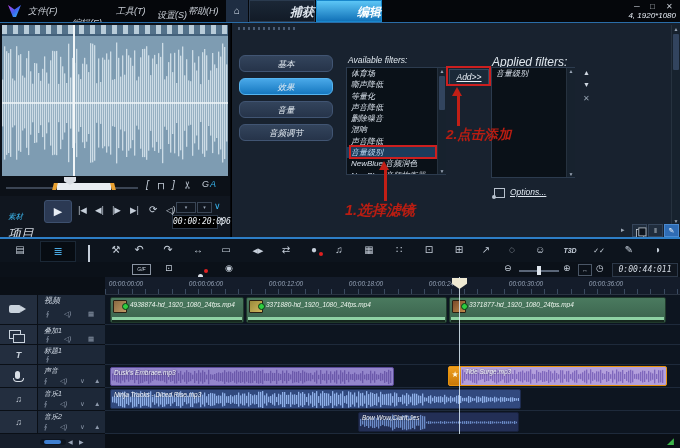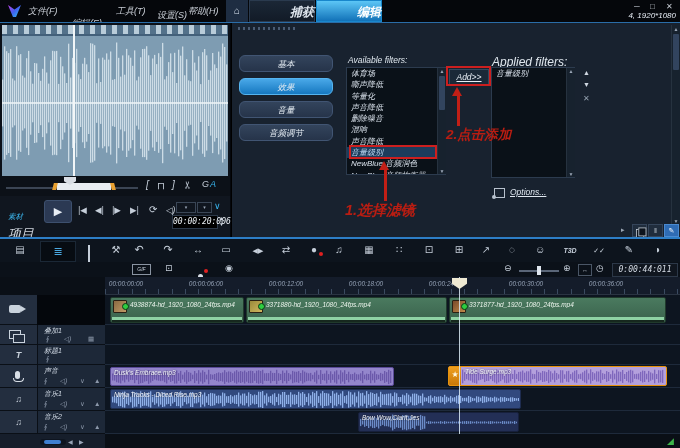--- a/index.html
+++ b/index.html
@@ -361,20 +361,26 @@
   <div class="a lane" style="left:105px;top:325px;width:575px;height:20px;"></div>
   <div class="a lane" style="left:105px;top:345px;width:575px;height:20px;"></div>
   <div class="a lane" style="left:105px;top:365px;width:575px;height:23px;"></div>
   <div class="a lane" style="left:105px;top:388px;width:575px;height:23px;"></div>
   <div class="a lane" style="left:105px;top:411px;width:575px;height:23px;"></div>
   <div class="a" style="left:105px;top:434px;width:575px;height:14px;background:#0a0f16;"></div>
 
   <div class="a hicon" style="left:0;top:295px;width:37px;height:30px;">
       <div class="icn-cam" style="margin:10px 0 0 9px;"></div>
     </div>
+  <div class="a hname" style="left:37px;top:295px;width:68px;height:30px;">
+    <div class="tname">视频</div>
+    <span class="a ticn" style="left:8px;top:15px;">∮</span>
+    <span class="a ticn" style="left:26px;top:15px;">◁)</span>
+    <span class="a ticn" style="left:50px;top:15px;">▦</span>
+  </div>
   <div class="a hicon" style="left:0;top:325px;width:37px;height:20px;">
       <div class="icn-ovl" style="margin:5px 0 0 9px;"></div>
     </div>
   <div class="a hname" style="left:37px;top:325px;width:68px;height:20px;">
     <div class="tname" style="font-size:7px;">叠加1</div>
     <span class="a ticn" style="left:8px;top:10px;">∮</span>
     <span class="a ticn" style="left:26px;top:10px;">◁)</span>
     <span class="a ticn" style="left:50px;top:10px;">▦</span>
   </div>
   <div class="a hicon" style="left:0;top:345px;width:37px;height:20px;text-align:center;line-height:20px;font-size:9px;font-weight:bold;color:#c9d2dc;"><span>T</span></div>

